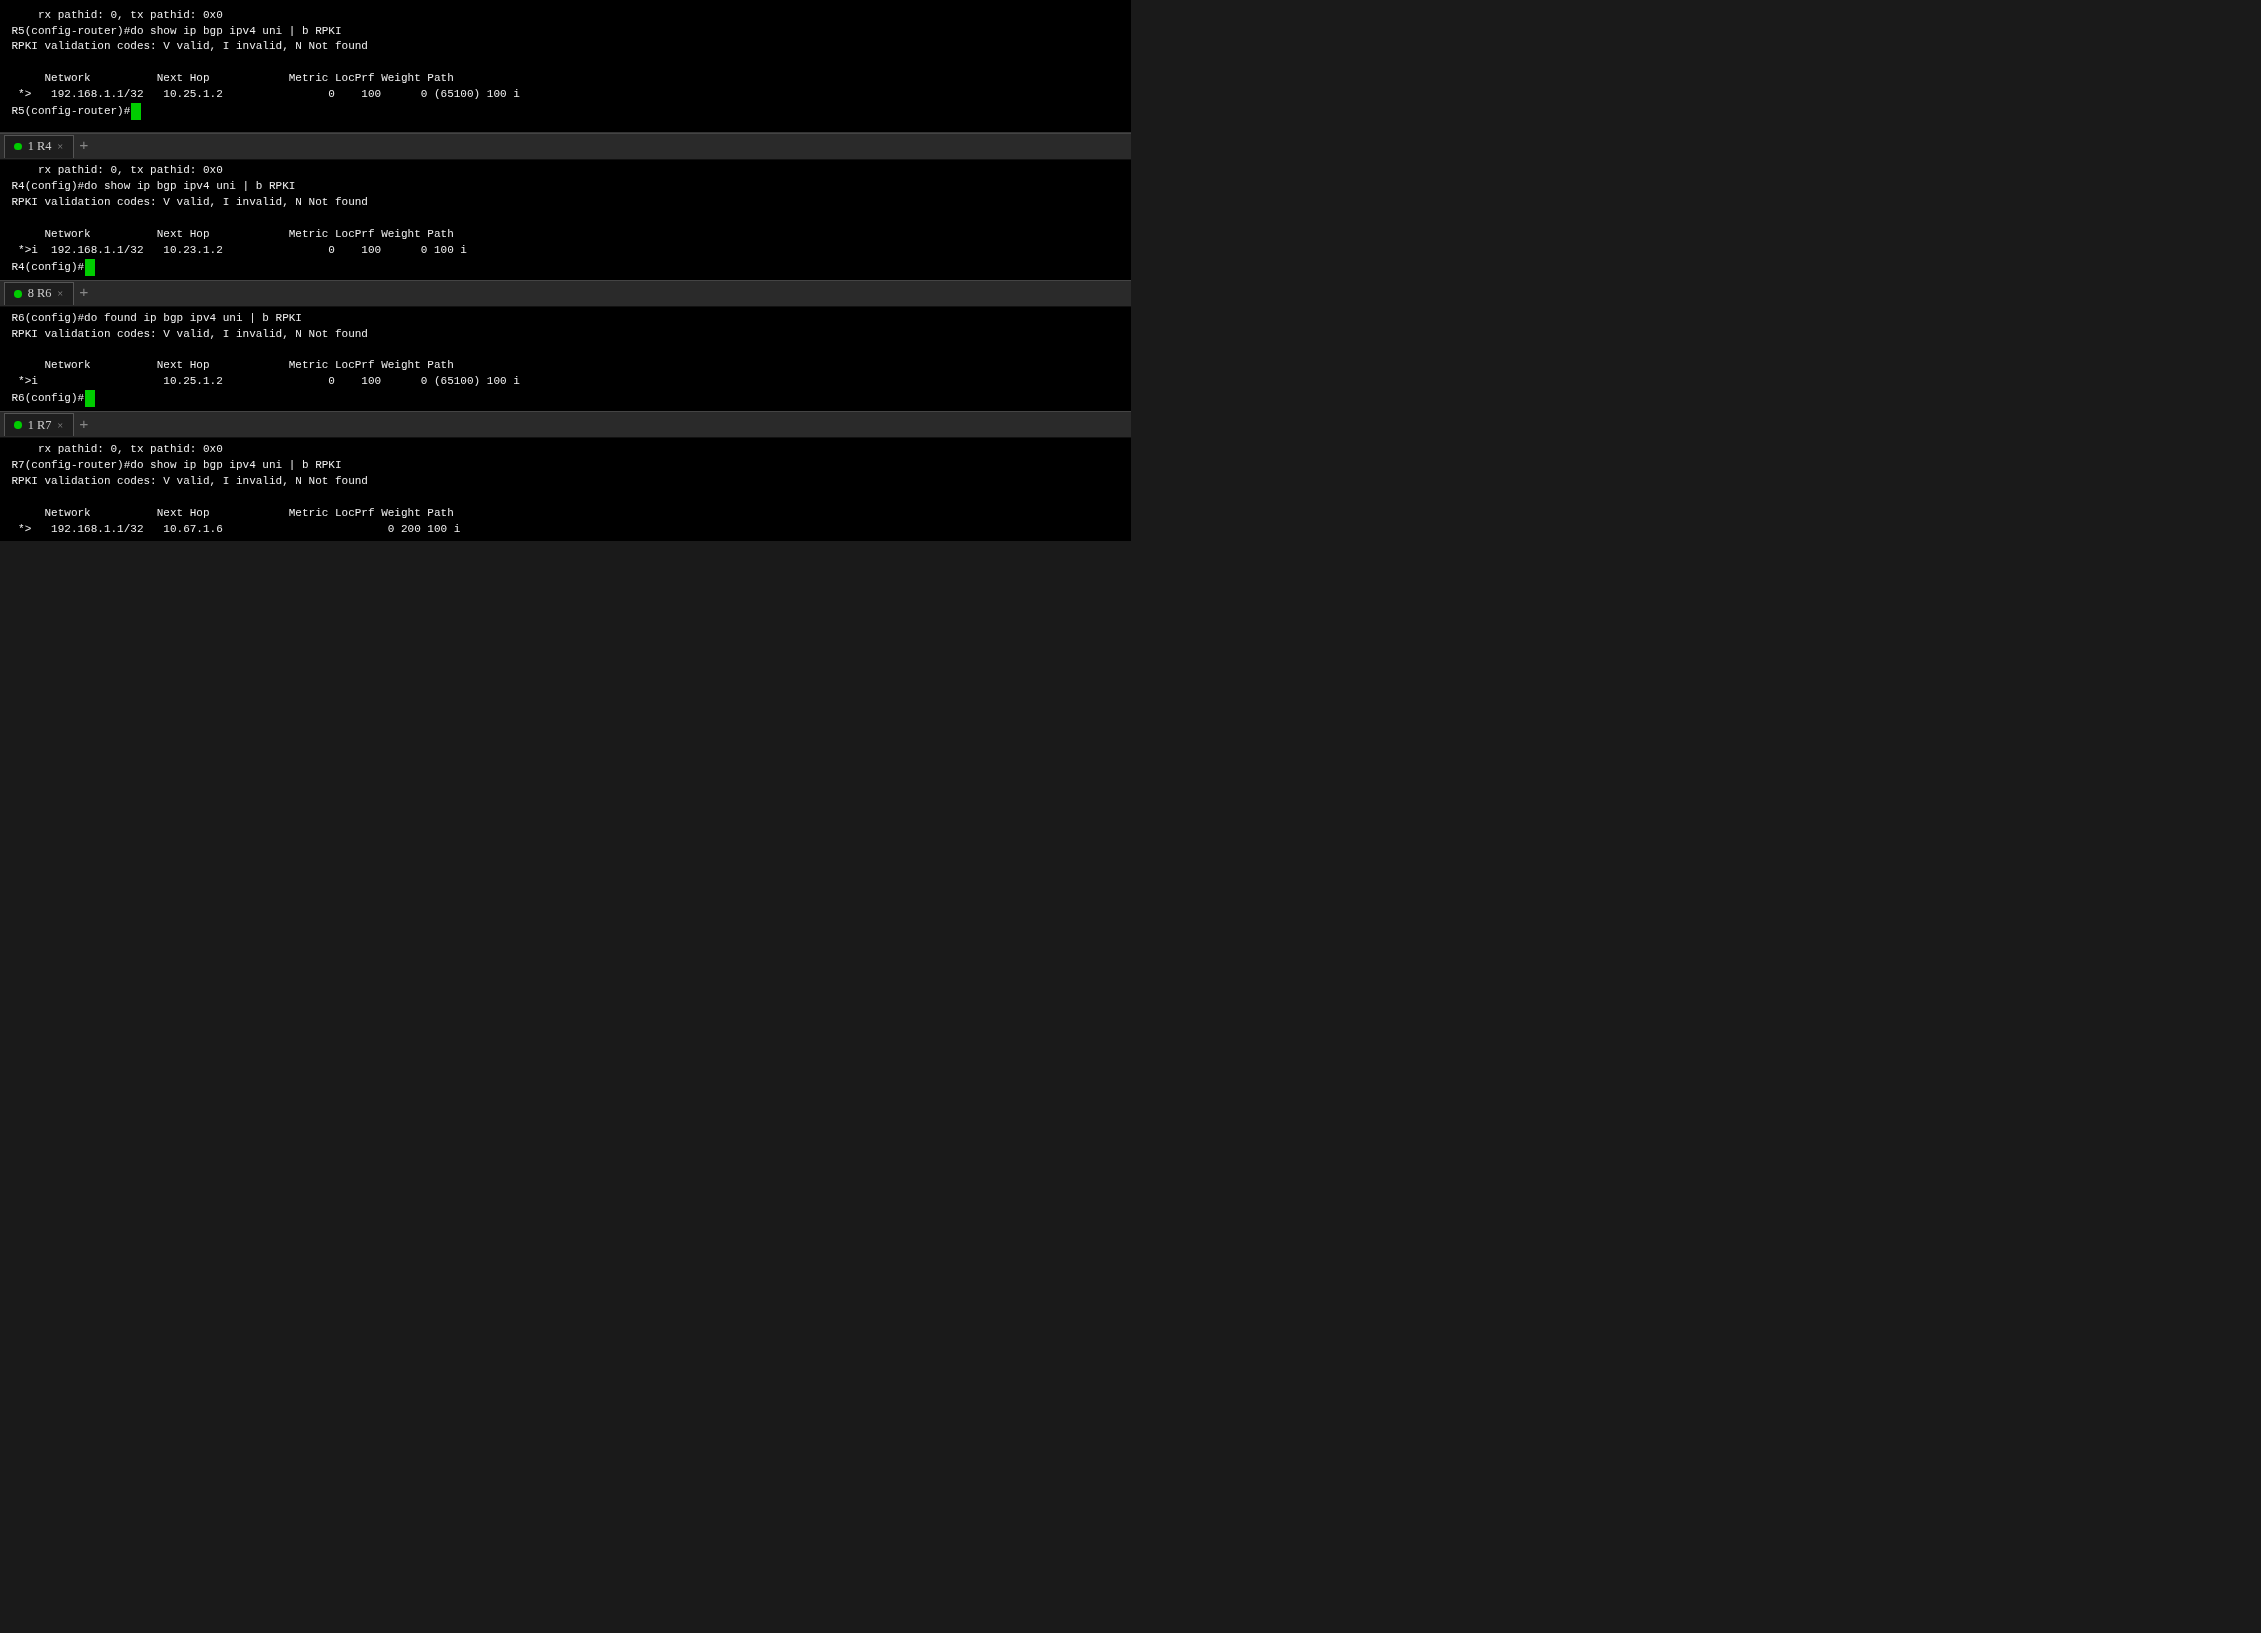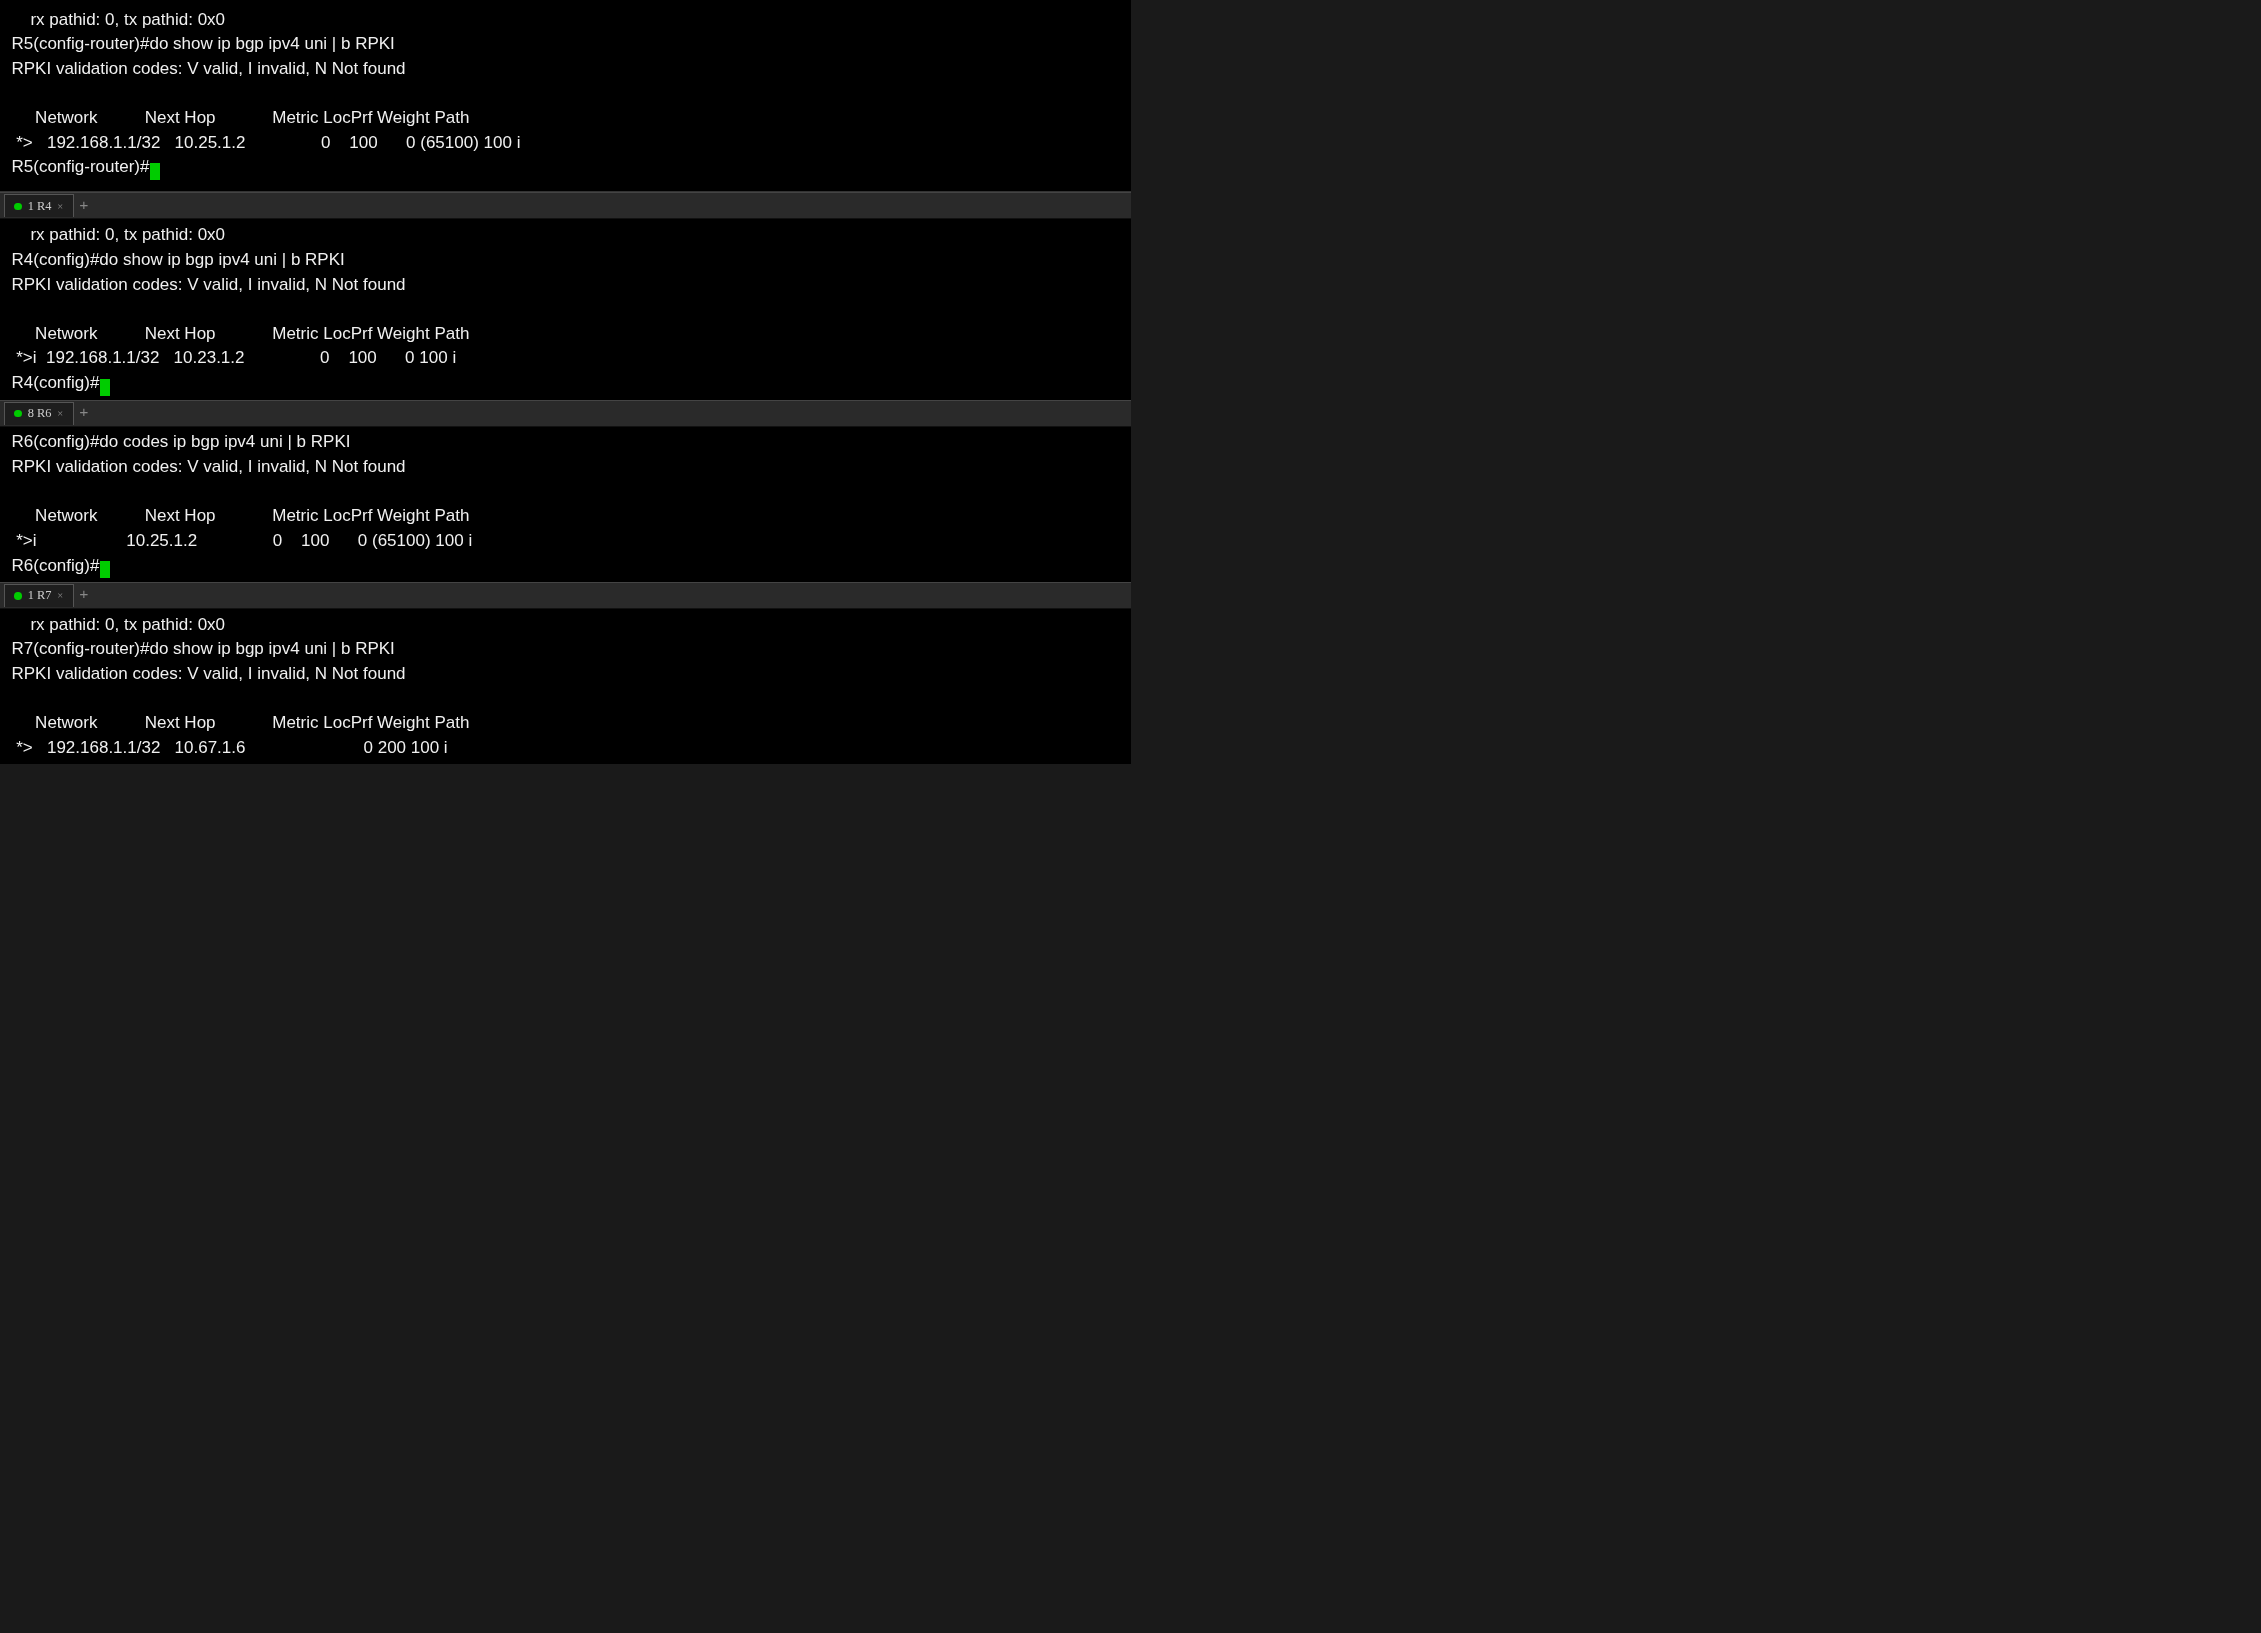--- a/index.html
+++ b/index.html
@@ -71,22 +71,22 @@
       color: #888;
       font-size: 15.3px;
       padding: 0 5.7px;
       cursor: pointer;
     }
 
     .terminal-content {
       background: #000000;
       padding: 3.8px 11.5px;
       color: #f0f0f0;
-      font-family: Liberation Sans, sans-serif;
-      font-size: 17px;
+      font-family: Liberation Mono, monospace;
+      font-size: 11px;
       line-height: 1.45;
     }
 
     .line {
       white-space: pre;
       display: block;
     }
 
     .cursor {
       display: inline-block;
@@ -137,21 +137,21 @@
   <div>
     <div class="tab-bar">
       <div class="tab">
         <span class="tab-dot"></span>
         <span>8 R6</span>
         <span class="tab-close">×</span>
       </div>
       <span class="tab-add">+</span>
     </div>
     <div class="terminal-content">
-      <span class="line">R6(config)#do codes ip bgp ipv4 uni | b RPKI</span>
+      <span class="line">R6(config)#do found ip bgp ipv4 uni | b RPKI</span>
       <span class="line">RPKI validation codes: V valid, I invalid, N Not found</span>
       <span class="line">&nbsp;</span>
       <span class="line">     Network          Next Hop            Metric LocPrf Weight Path</span>
       <span class="line"> *&gt;i                   10.25.1.2                0    100      0 (65100) 100 i</span>
       <span class="line">R6(config)#<span class="cursor"></span></span>
     </div>
   </div>
 
   <div>
     <div class="tab-bar">

